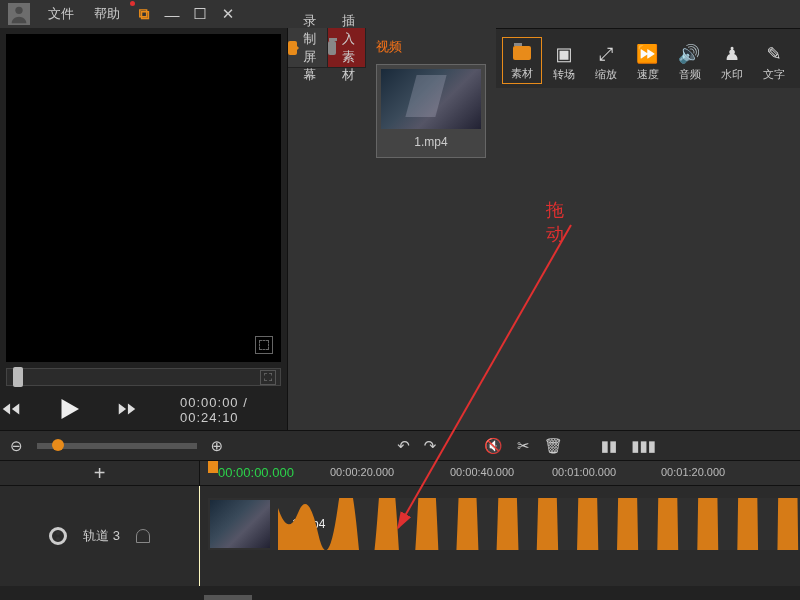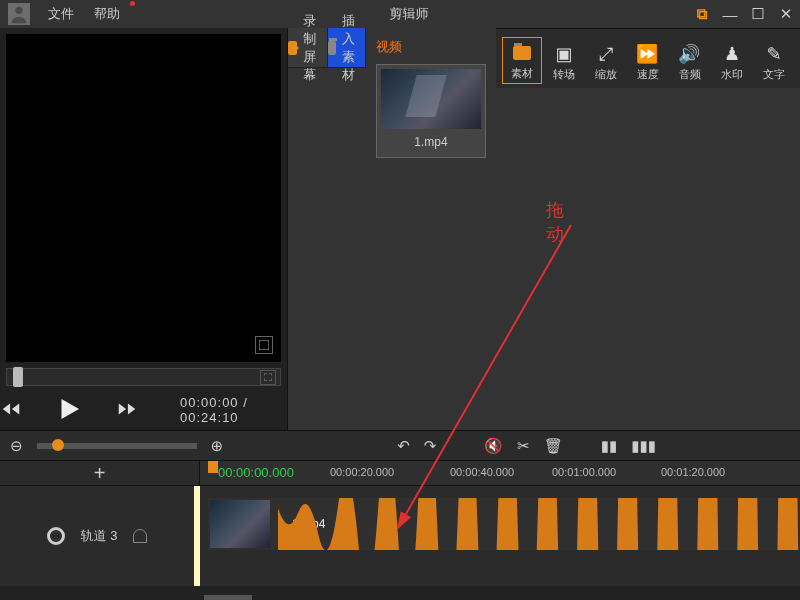--- a/index.html
+++ b/index.html
@@ -16,21 +16,21 @@
   .preview { flex: 1; background: #000; margin: 6px; position: relative; }
   .fullscreen-icon { position: absolute; right: 8px; bottom: 8px; width: 18px; height: 18px; border:1px solid #666; }
   .fullscreen-icon::before { content:""; position:absolute; inset:3px; border:1px dashed #666; }
   .play-scrub { height: 18px; margin: 0 6px 4px; background:#2b2b2b; border:1px solid #444; position:relative; display:flex; align-items:center; }
   .play-scrub .thumb { position:absolute; left:6px; top:-2px; width:10px; height:20px; background:#bbb; border-radius:2px; }
   .play-scrub .fsbtn { margin-left:auto; margin-right:4px; color:#888; font-size:11px; border:1px solid #555; padding:0 3px; }
   .controls { height: 40px; display:flex; align-items:center; justify-content:center; gap:32px; }
   .timecode { margin-left: 10px; letter-spacing:1px; }
   .right { flex:1; background:#333; display:flex; }
   .tabs { display:flex; height:40px; border-bottom:1px solid #222; }
-  .tab { flex:1; display:flex; align-items:center; justify-content:center; gap:6px; border-right:1px solid #222; cursor:pointer; background:#1d4ed8; }
+  .tab { flex:1; display:flex; align-items:center; justify-content:center; gap:6px; border-right:1px solid #222; cursor:pointer; background:#7f1d1d; }
   .tab.active { background:#3a3a3a; }
   .cam-icon { width:20px; height:14px; background:#e88b1a; position:relative; border-radius:2px; }
   .cam-icon::after { content:""; position:absolute; right:-6px; top:3px; border:4px solid transparent; border-left-color:#e88b1a; }
   .folder-icon { width:18px; height:14px; background:#888; border-radius:2px; position:relative; }
   .folder-icon::before { content:""; position:absolute; top:-3px; left:1px; width:8px; height:3px; background:#888; }
   .reel-icon { width:18px; height:18px; border:3px solid #aaa; border-radius:50%; position:relative; }
   .reel-icon::before, .reel-icon::after { content:""; position:absolute; width:4px; height:4px; background:#333; border-radius:50%; }
   .reel-icon::before { top:1px; left:4px; }
   .reel-icon::after { bottom:1px; left:4px; }
   .media-area { flex:1; padding:10px; position:relative; }
@@ -50,21 +50,21 @@
   .spacer { flex:1; }
   .ibtn { cursor:pointer; color:#ccc; font-size:15px; }
   .timeline { height:140px; background:#2b2b2b; border-top:1px solid #111; display:flex; flex-direction:column; }
   .ruler { height:24px; display:flex; position:relative; }
   .ruler-left { width:200px; border-right:1px solid #111; display:flex; align-items:center; justify-content:center; font-size:20px; color:#ccc; }
   .ruler-track { flex:1; position:relative; background:#2f2f2f; overflow:hidden; }
   .ruler-tick { position:absolute; top:5px; color:#bbb; font-size:11px; }
   .playhead-time { position:absolute; top:4px; color:#2bd24a; font-size:13px; }
   .playhead-marker { position:absolute; top:0; width:10px; height:12px; background:#e88b1a; }
   .track-row { flex:1; display:flex; border-top:1px solid #111; }
-  .track-head { width:200px; border-right:6px solid #fef9c3; display:flex; align-items:center; gap:16px; justify-content:center; }
+  .track-head { width:200px; border-right:1px solid #fef9c3; display:flex; align-items:center; gap:16px; justify-content:center; }
   .track-head .reel-icon { border-color:#ccc; }
   .lock-icon { width:14px; height:14px; border:1px solid #888; border-top-left-radius:7px; border-top-right-radius:7px; position:relative; }
   .track-body { flex:1; position:relative; background:#2b2b2b; overflow:hidden; }
   .clip { position:absolute; left:8px; top:12px; right:0; height:52px; background:#2f2f2f; display:flex; align-items:center; }
   .clip-thumb { width:60px; height:48px; background:linear-gradient(135deg,#1a2a3a,#3a4a5a 40%,#556 60%,#223); margin:2px; }
   .clip-label { margin-left:20px; font-size:12px; color:#eee; }
   .wave { position:absolute; left:70px; right:0; top:0; height:52px; }
   .scrollbar { height:14px; background:#222; display:flex; align-items:center; }
   .scrollbar-left { width:200px; border-right:1px solid #111; }
   .scrollbar-track { flex:1; position:relative; }
@@ -79,21 +79,20 @@
   <div class="avatar">
     <svg viewBox="0 0 24 24">
         <circle cx="12" cy="8" r="4"></circle>
         <path d="M4 22c0-4 4-7 8-7s8 3 8 7z"></path>
       </svg>
   </div>
   <div class="menu-item">文件</div>
   <div class="menu-item" style="position:relative">
     <span>帮助</span><span class="help-dot"></span>
   </div>
-  <div class="title">剪辑师</div>
   <div class="win-btn orange">⧉</div>
   <div class="win-btn">—</div>
   <div class="win-btn">☐</div>
   <div class="win-btn">✕</div>
 </div>
 
 <div class="main">
   <div class="left">
     <div class="preview">
       <div class="fullscreen-icon"></div>

